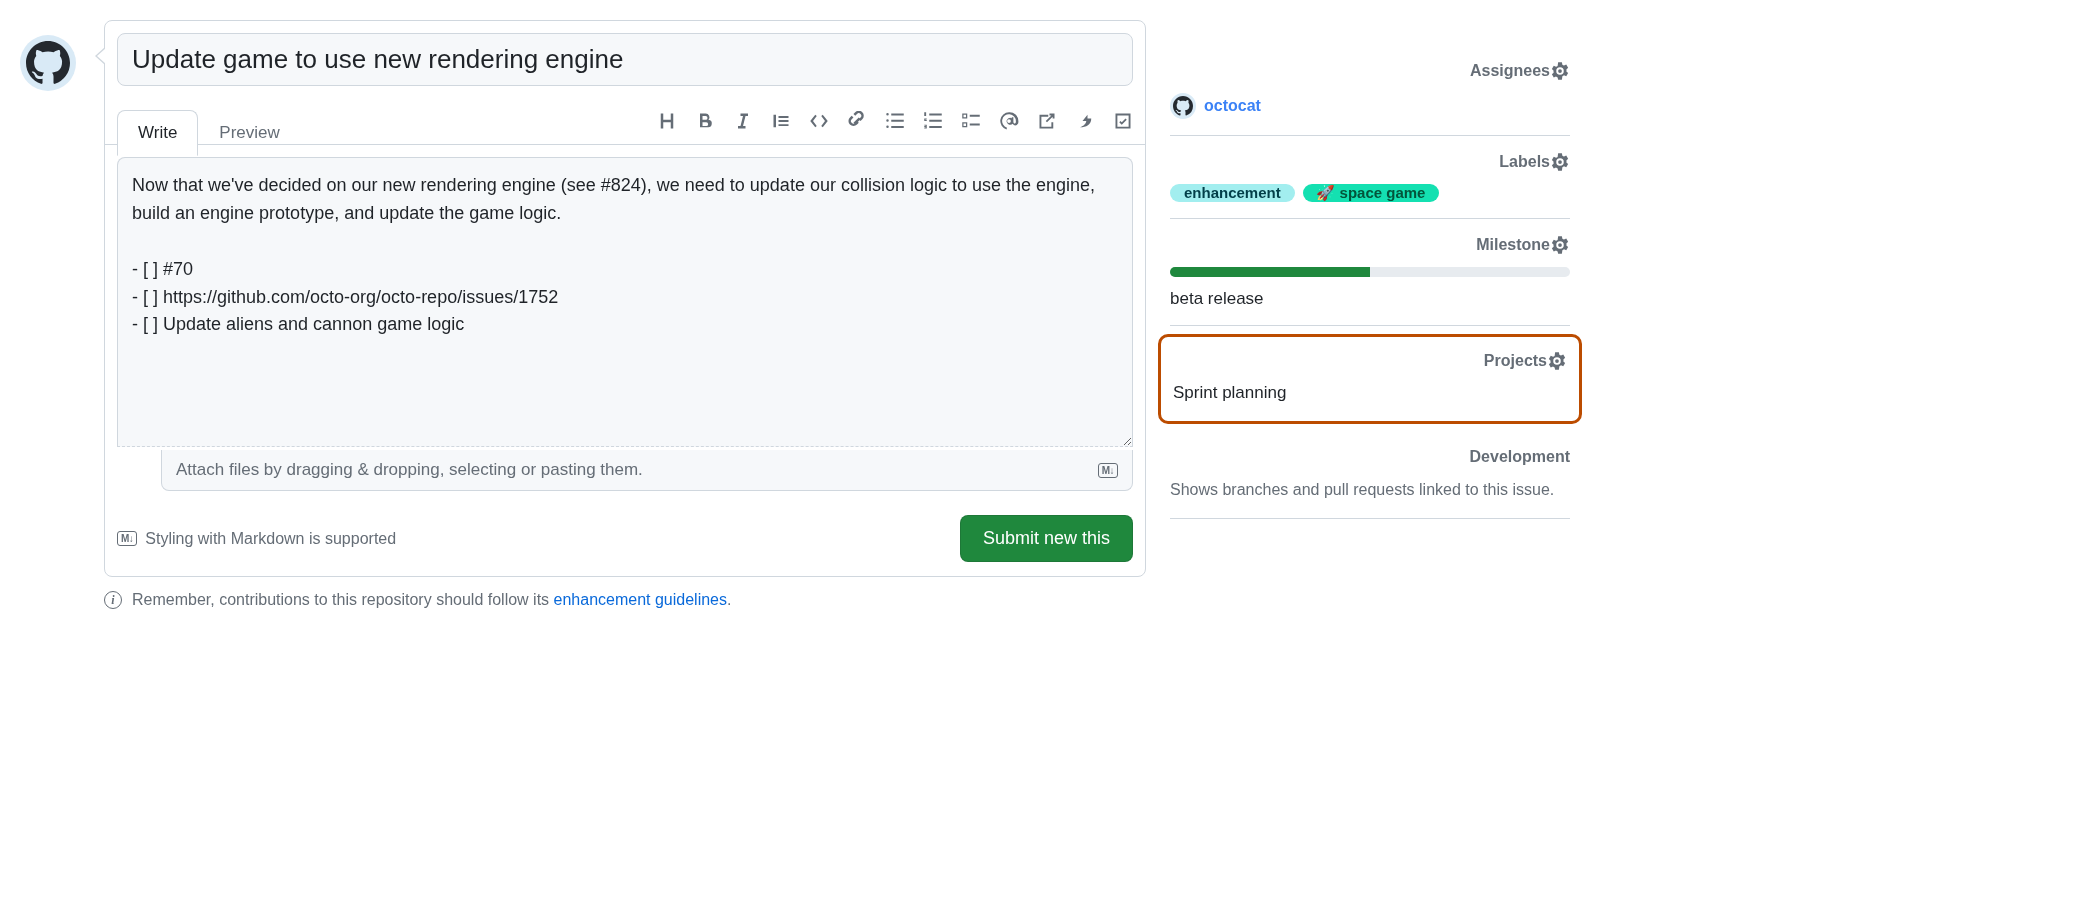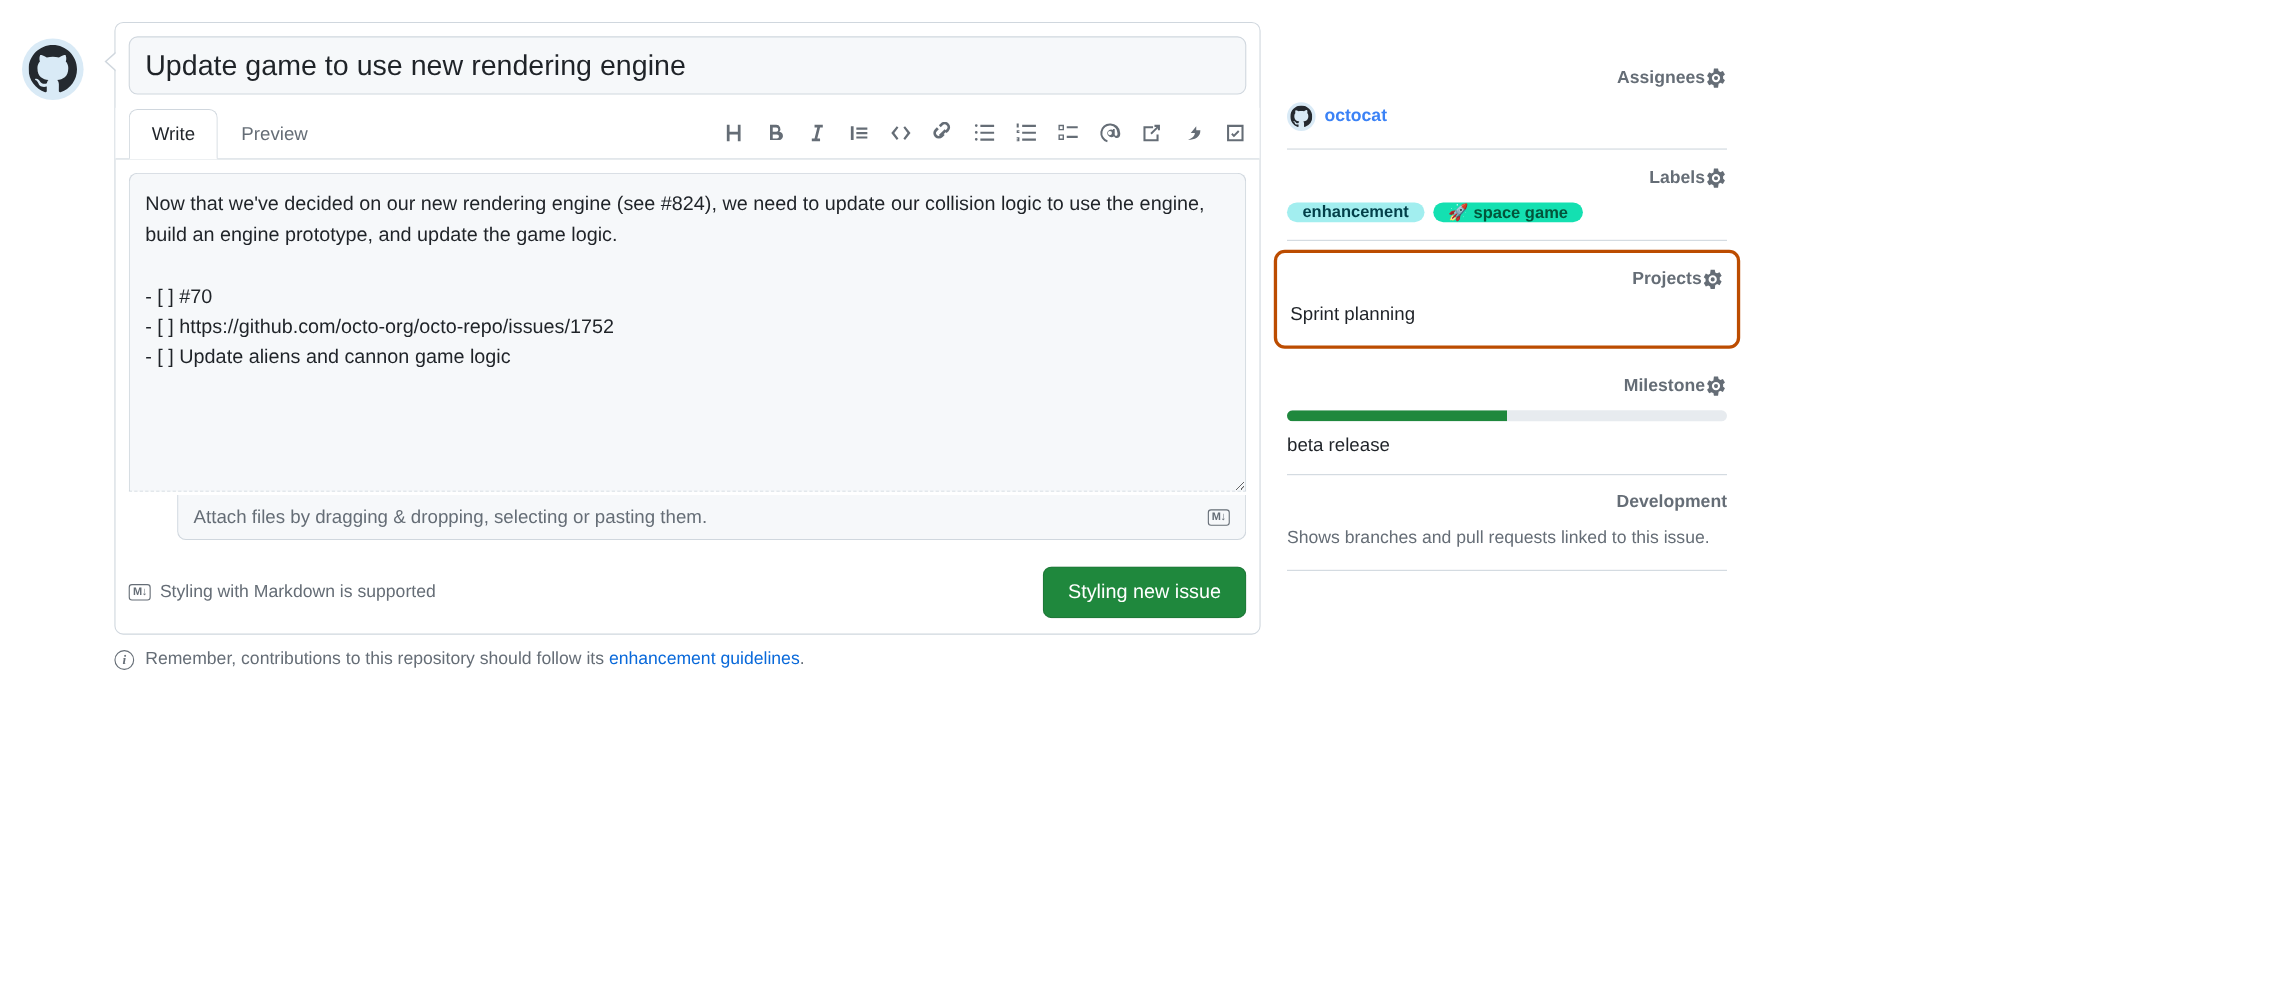--- a/index.html
+++ b/index.html
@@ -85,21 +85,21 @@
     margin-left: 0;
   }
   .tab {
     padding: 12px 20px;
     font-size: 17px;
     color: #656d76;
     cursor: pointer;
     border: 1px solid transparent;
     border-bottom: none;
     position: relative;
-    top: 1px;
+    top: 12px;
     background: transparent;
   }
   .tab.active {
     color: #1f2328;
     font-weight: 400;
     border-color: #d0d7de;
     border-radius: 8px 8px 0 0;
     background: #fff;
     border-bottom: 1px solid #fff;
   }
@@ -379,21 +379,21 @@
           <span>Attach files by dragging &amp; dropping, selecting or pasting them.</span>
           <span class="md-badge">M↓</span>
         </div>
       </div>
 
       <div class="footer-row">
         <div class="footer-left">
           <span class="md-badge">M↓</span>
           <span>Styling with Markdown is supported</span>
         </div>
-        <button class="submit-btn">Styling new issue</button>
+        <button class="submit-btn">Submit new this</button>
       </div>
     </div>
 
     <div class="guidelines">
       <span class="info-icon">i</span>
       <span>
         <span>Remember, contributions to this repository should follow its </span><a href="#">enhancement guidelines</a><span>.</span>
       </span>
     </div>
   </div>
@@ -423,44 +423,44 @@
         <svg class="gear" viewBox="0 0 16 16">
             <path d="M8 5a3 3 0 100 6 3 3 0 000-6zM8 6.5a1.5 1.5 0 110 3 1.5 1.5 0 010-3zM6.5 1h3l.4 1.9c.5.2.9.4 1.3.7l1.8-.8 1.5 2.6-1.4 1.3c0 .2.1.5.1.8s0 .5-.1.8l1.4 1.3-1.5 2.6-1.8-.8c-.4.3-.8.5-1.3.7L9.5 15h-3l-.4-1.9c-.5-.2-.9-.4-1.3-.7l-1.8.8L1.5 10.6l1.4-1.3c0-.2-.1-.5-.1-.8s0-.5.1-.8L1.5 6.4 3 3.8l1.8.8c.4-.3.8-.5 1.3-.7L6.5 1z"></path>
           </svg>
       </div>
       <div class="labels-row" id="labels-list">
           <span class="label-pill label-enhancement">enhancement</span>
           <span class="label-pill label-space">🚀 space game</span>
         </div>
     </div>
 
+    <div class="side-section">
+      <div class="side-header">
+        <span class="side-title">Milestone</span>
+        <svg class="gear" viewBox="0 0 16 16">
+            <path d="M8 5a3 3 0 100 6 3 3 0 000-6zM8 6.5a1.5 1.5 0 110 3 1.5 1.5 0 010-3zM6.5 1h3l.4 1.9c.5.2.9.4 1.3.7l1.8-.8 1.5 2.6-1.4 1.3c0 .2.1.5.1.8s0 .5-.1.8l1.4 1.3-1.5 2.6-1.8-.8c-.4.3-.8.5-1.3.7L9.5 15h-3l-.4-1.9c-.5-.2-.9-.4-1.3-.7l-1.8.8L1.5 10.6l1.4-1.3c0-.2-.1-.5-.1-.8s0-.5.1-.8L1.5 6.4 3 3.8l1.8.8c.4-.3.8-.5 1.3-.7L6.5 1z"></path>
+          </svg>
+      </div>
+      <div class="progress-bar">
+        <div class="progress-fill" id="milestone-fill" style="width: 50%;"></div>
+      </div>
+      <div class="side-value">beta release</div>
+    </div>
+
     <div class="side-section highlighted">
       <div class="side-header">
         <span class="side-title">Projects</span>
         <svg class="gear" viewBox="0 0 16 16">
             <path d="M8 5a3 3 0 100 6 3 3 0 000-6zM8 6.5a1.5 1.5 0 110 3 1.5 1.5 0 010-3zM6.5 1h3l.4 1.9c.5.2.9.4 1.3.7l1.8-.8 1.5 2.6-1.4 1.3c0 .2.1.5.1.8s0 .5-.1.8l1.4 1.3-1.5 2.6-1.8-.8c-.4.3-.8.5-1.3.7L9.5 15h-3l-.4-1.9c-.5-.2-.9-.4-1.3-.7l-1.8.8L1.5 10.6l1.4-1.3c0-.2-.1-.5-.1-.8s0-.5.1-.8L1.5 6.4 3 3.8l1.8.8c.4-.3.8-.5 1.3-.7L6.5 1z"></path>
           </svg>
       </div>
       <div class="side-value">Sprint planning</div>
     </div>
 
     <div class="side-section">
       <div class="side-header">
-        <span class="side-title">Milestone</span>
-        <svg class="gear" viewBox="0 0 16 16">
-            <path d="M8 5a3 3 0 100 6 3 3 0 000-6zM8 6.5a1.5 1.5 0 110 3 1.5 1.5 0 010-3zM6.5 1h3l.4 1.9c.5.2.9.4 1.3.7l1.8-.8 1.5 2.6-1.4 1.3c0 .2.1.5.1.8s0 .5-.1.8l1.4 1.3-1.5 2.6-1.8-.8c-.4.3-.8.5-1.3.7L9.5 15h-3l-.4-1.9c-.5-.2-.9-.4-1.3-.7l-1.8.8L1.5 10.6l1.4-1.3c0-.2-.1-.5-.1-.8s0-.5.1-.8L1.5 6.4 3 3.8l1.8.8c.4-.3.8-.5 1.3-.7L6.5 1z"></path>
-          </svg>
-      </div>
-      <div class="progress-bar">
-        <div class="progress-fill" id="milestone-fill" style="width: 50%;"></div>
-      </div>
-      <div class="side-value">beta release</div>
-    </div>
-
-    <div class="side-section">
-      <div class="side-header">
         <span class="side-title">Development</span>
       </div>
       <div class="dev-text">Shows branches and pull requests linked to this issue.</div>
     </div>
 
   </div>
 </div>
 
 </body></html>

